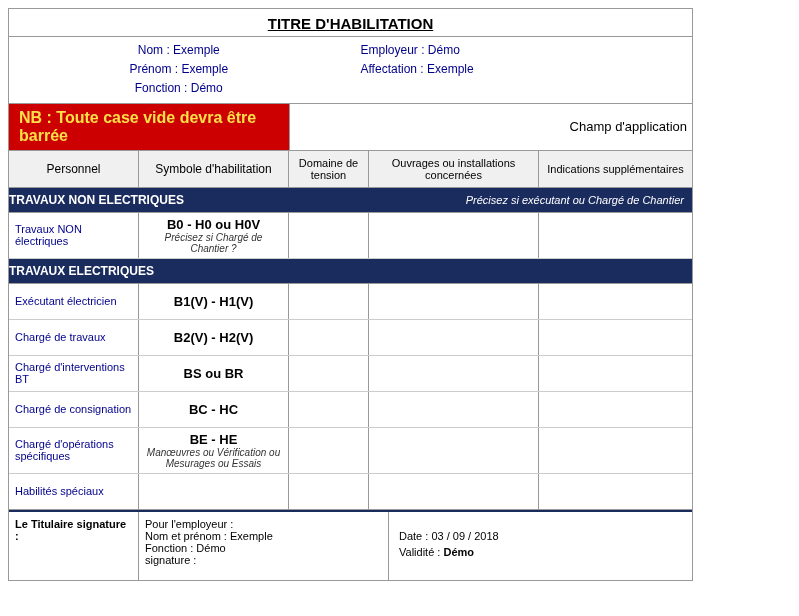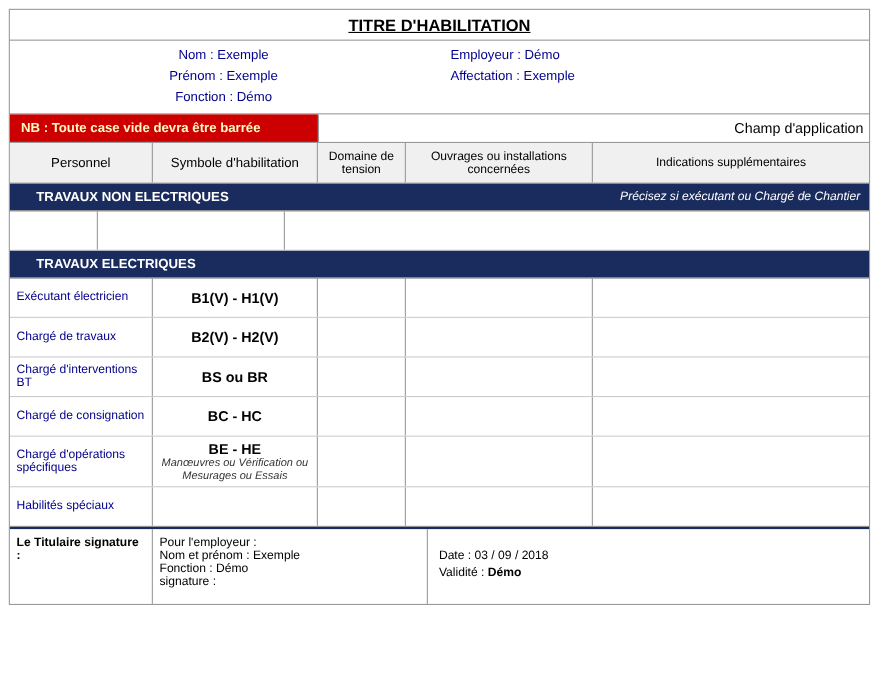--- a/index.html
+++ b/index.html
@@ -5,21 +5,21 @@
     * { box-sizing: border-box; margin: 0; padding: 0; }
     body {
       font-family: Arial, sans-serif;
       font-size: 12px;
       background: #fff;
       padding: 8px;
       width: 799px;
     }
     .main-container {
       border: 1px solid #999;
-      width: 783px;
+      width: 685px;
     }
     .title-row {
       text-align: center;
       padding: 6px 0 4px 0;
       border-bottom: 1px solid #999;
     }
     .title-text {
       font-size: 15px;
       font-weight: bold;
       text-decoration: underline;
@@ -40,23 +40,23 @@
       line-height: 1.6;
       color: #00008B;
       padding-left: 20px;
     }
     .nb-section {
       display: flex;
       border-bottom: 1px solid #999;
     }
     .nb-red {
       background: #cc0000;
-      color: #fef9c3;
-      font-weight: bold;
-      font-size: 12px;
+      color: #fde047;
+      font-weight: bold;
+      font-size: 16px;
       padding: 5px 10px;
       flex: 0 0 280px;
       display: flex;
       align-items: center;
     }
     .champ-application {
       flex: 1;
       text-align: center;
       padding: 5px;
       font-size: 13px;
@@ -121,21 +121,21 @@
       background: #1a2b5e;
       color: #fff;
       font-weight: bold;
       font-size: 12px;
       display: flex;
       align-items: center;
       border-bottom: 1px solid #999;
     }
     .section-header-left {
       flex: 0 0 280px;
-      padding: 5px 24px;
+      padding: 5px 0;
     }
     .section-header-right {
       flex: 1;
       font-style: italic;
       font-weight: normal;
       font-size: 11px;
       text-align: right;
       padding: 5px 8px;
     }
     .data-row {
@@ -275,20 +275,27 @@
       <span>Indications supplémentaires</span>
     </div>
   </div>
 
   <div class="section-header">
     <div class="section-header-left">TRAVAUX NON ELECTRIQUES</div>
     <div class="section-header-right">Précisez si exécutant ou Chargé de Chantier</div>
   </div>
 
   <div class="data-row">
+    <div class="cell-personnel">
+      <span>Travaux NON électriques</span>
+    </div>
+    <div class="cell-symbole">
+      <span class="bold">B0 - H0 ou H0V</span>
+      <span class="italic">Précisez si Chargé de Chantier ?</span>
+    </div>
     <div class="cell-domaine"></div>
     <div class="cell-ouvrages"></div>
     <div class="cell-indications"></div>
   </div>
 
   <div class="section-header">
     <div class="section-header-left">TRAVAUX ELECTRIQUES</div>
     <div class="section-header-right"></div>
   </div>
 

